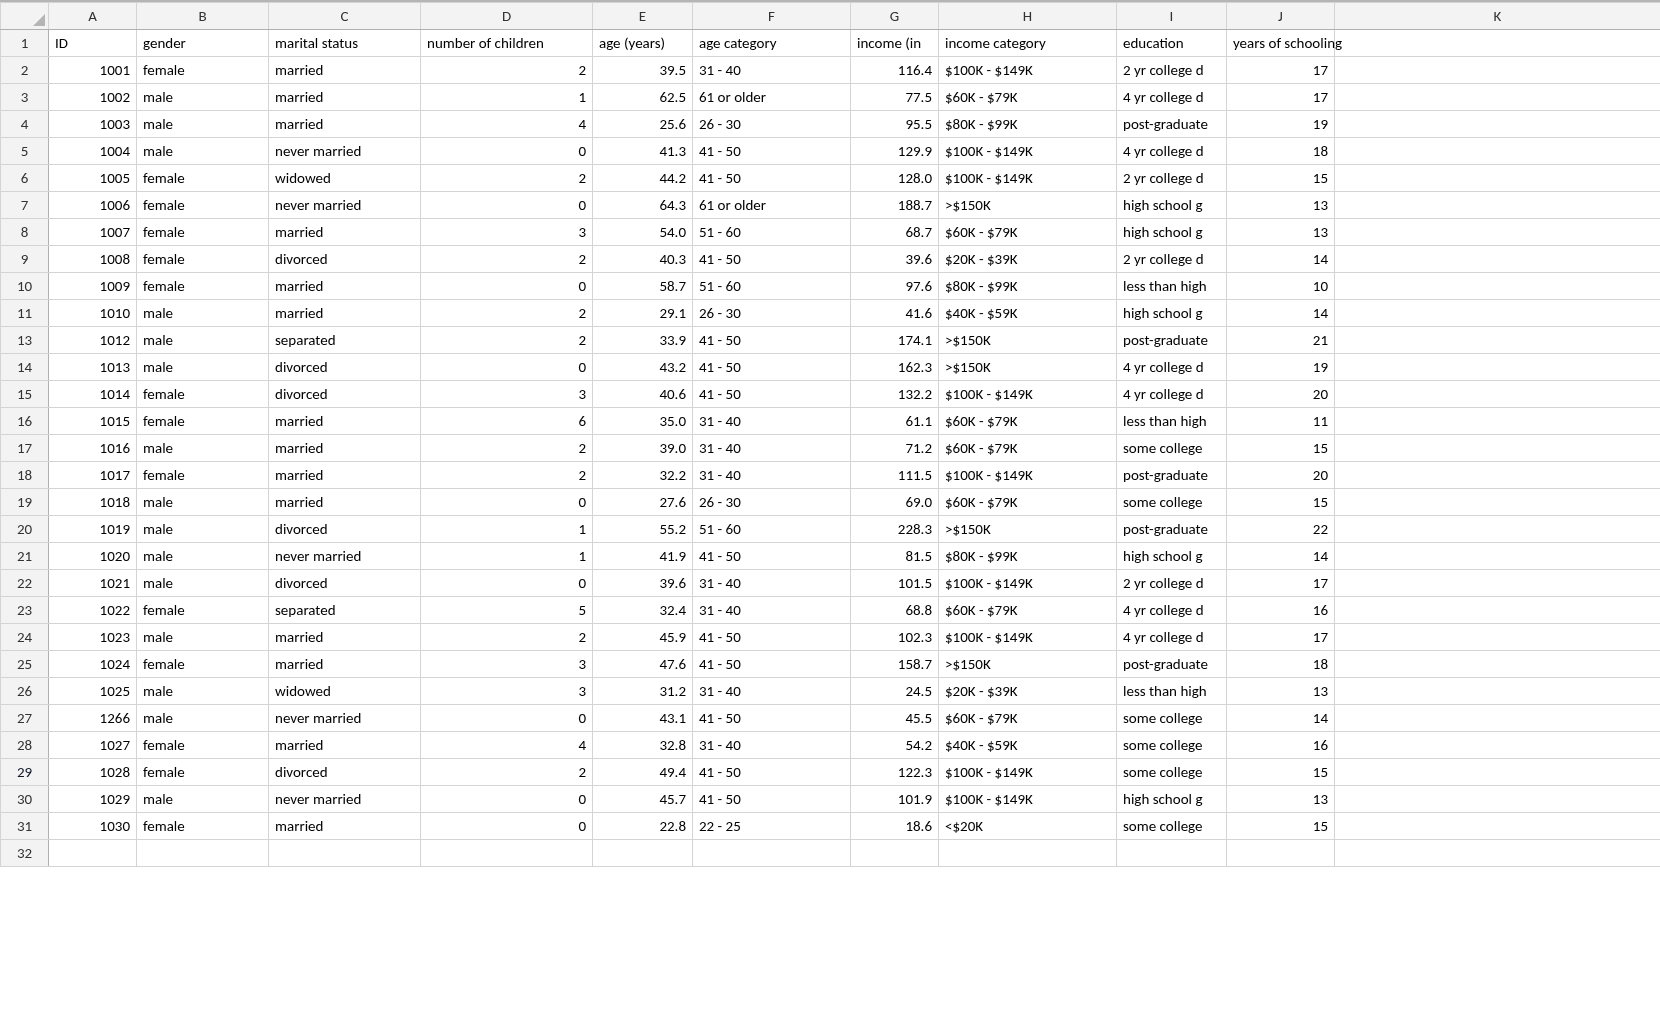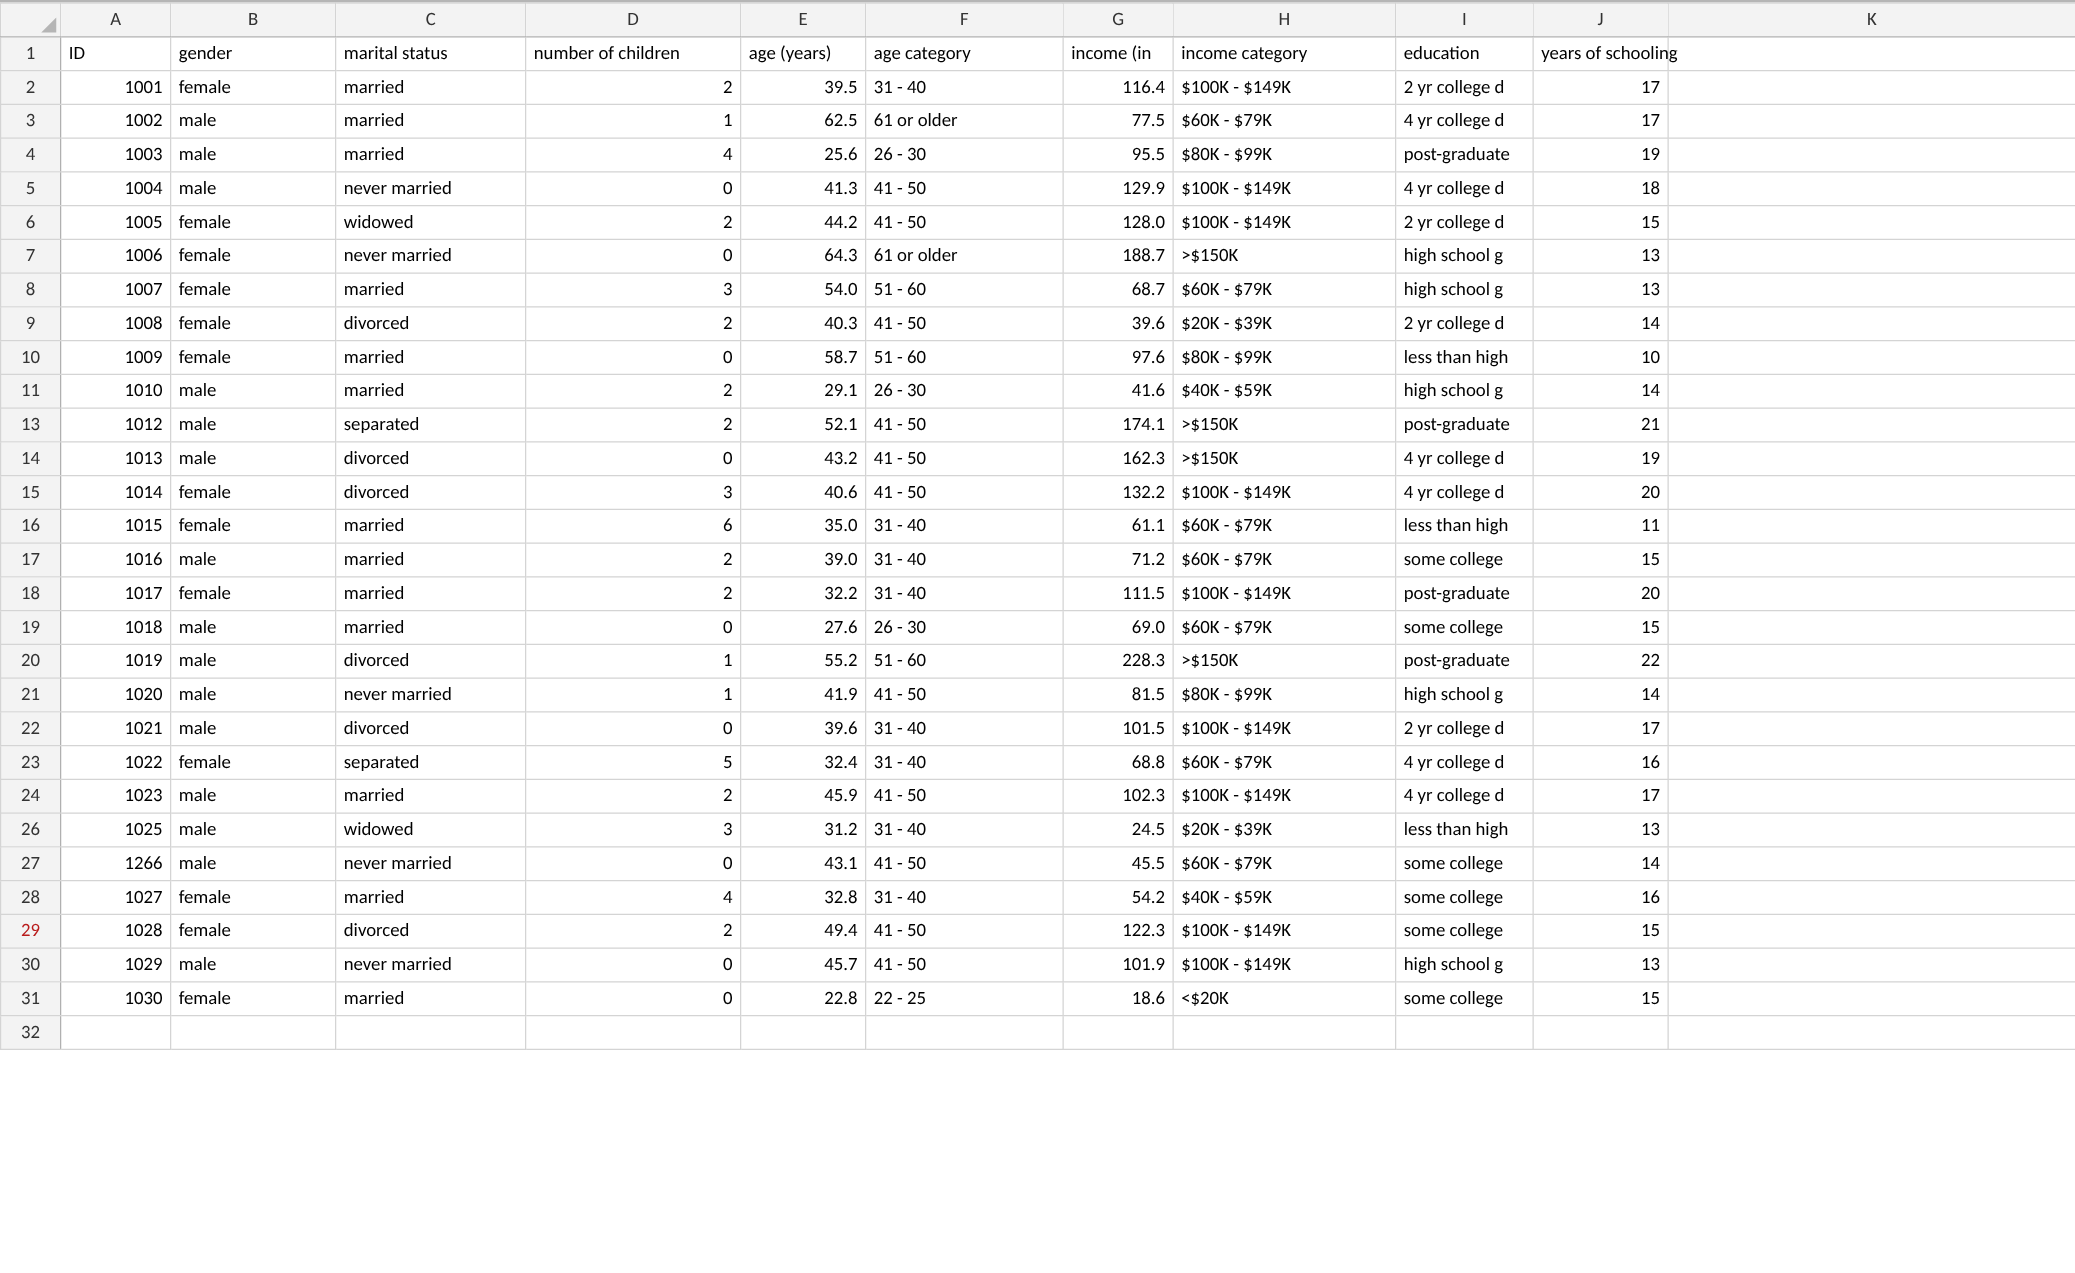--- a/index.html
+++ b/index.html
@@ -78,21 +78,21 @@
   }
 
   
   td.rowhdr {
     background: #f3f3f3;
     text-align: center;
     color: #333;
     border-right: 1px solid #b0b0b0;
   }
   tr.active td.rowhdr {
-    color: #b91c1c;
+    color: #0f172a;
   }
 
   td.num { text-align: right; }
   td.txt { text-align: left; }
 
   
   td { text-overflow: clip; }
 
 </style>
 </head>
@@ -286,21 +286,21 @@
           <td class="txt">high school g</td>
           <td class="num">14</td>
           <td class="txt"></td>
         </tr>
         <tr>
           <td class="rowhdr">13</td>
           <td class="num">1012</td>
           <td class="txt">male</td>
           <td class="txt">separated</td>
           <td class="num">2</td>
-          <td class="num">52.1</td>
+          <td class="num">33.9</td>
           <td class="txt">41 - 50</td>
           <td class="num">174.1</td>
           <td class="txt">&gt;$150K</td>
           <td class="txt">post-graduate</td>
           <td class="num">21</td>
           <td class="txt"></td>
         </tr>
         <tr>
           <td class="rowhdr">14</td>
           <td class="num">1013</td>
@@ -449,20 +449,34 @@
           <td class="num">2</td>
           <td class="num">45.9</td>
           <td class="txt">41 - 50</td>
           <td class="num">102.3</td>
           <td class="txt">$100K - $149K</td>
           <td class="txt">4 yr college d</td>
           <td class="num">17</td>
           <td class="txt"></td>
         </tr>
         <tr>
+          <td class="rowhdr">25</td>
+          <td class="num">1024</td>
+          <td class="txt">female</td>
+          <td class="txt">married</td>
+          <td class="num">3</td>
+          <td class="num">47.6</td>
+          <td class="txt">41 - 50</td>
+          <td class="num">158.7</td>
+          <td class="txt">&gt;$150K</td>
+          <td class="txt">post-graduate</td>
+          <td class="num">18</td>
+          <td class="txt"></td>
+        </tr>
+        <tr>
           <td class="rowhdr">26</td>
           <td class="num">1025</td>
           <td class="txt">male</td>
           <td class="txt">widowed</td>
           <td class="num">3</td>
           <td class="num">31.2</td>
           <td class="txt">31 - 40</td>
           <td class="num">24.5</td>
           <td class="txt">$20K - $39K</td>
           <td class="txt">less than high</td>

